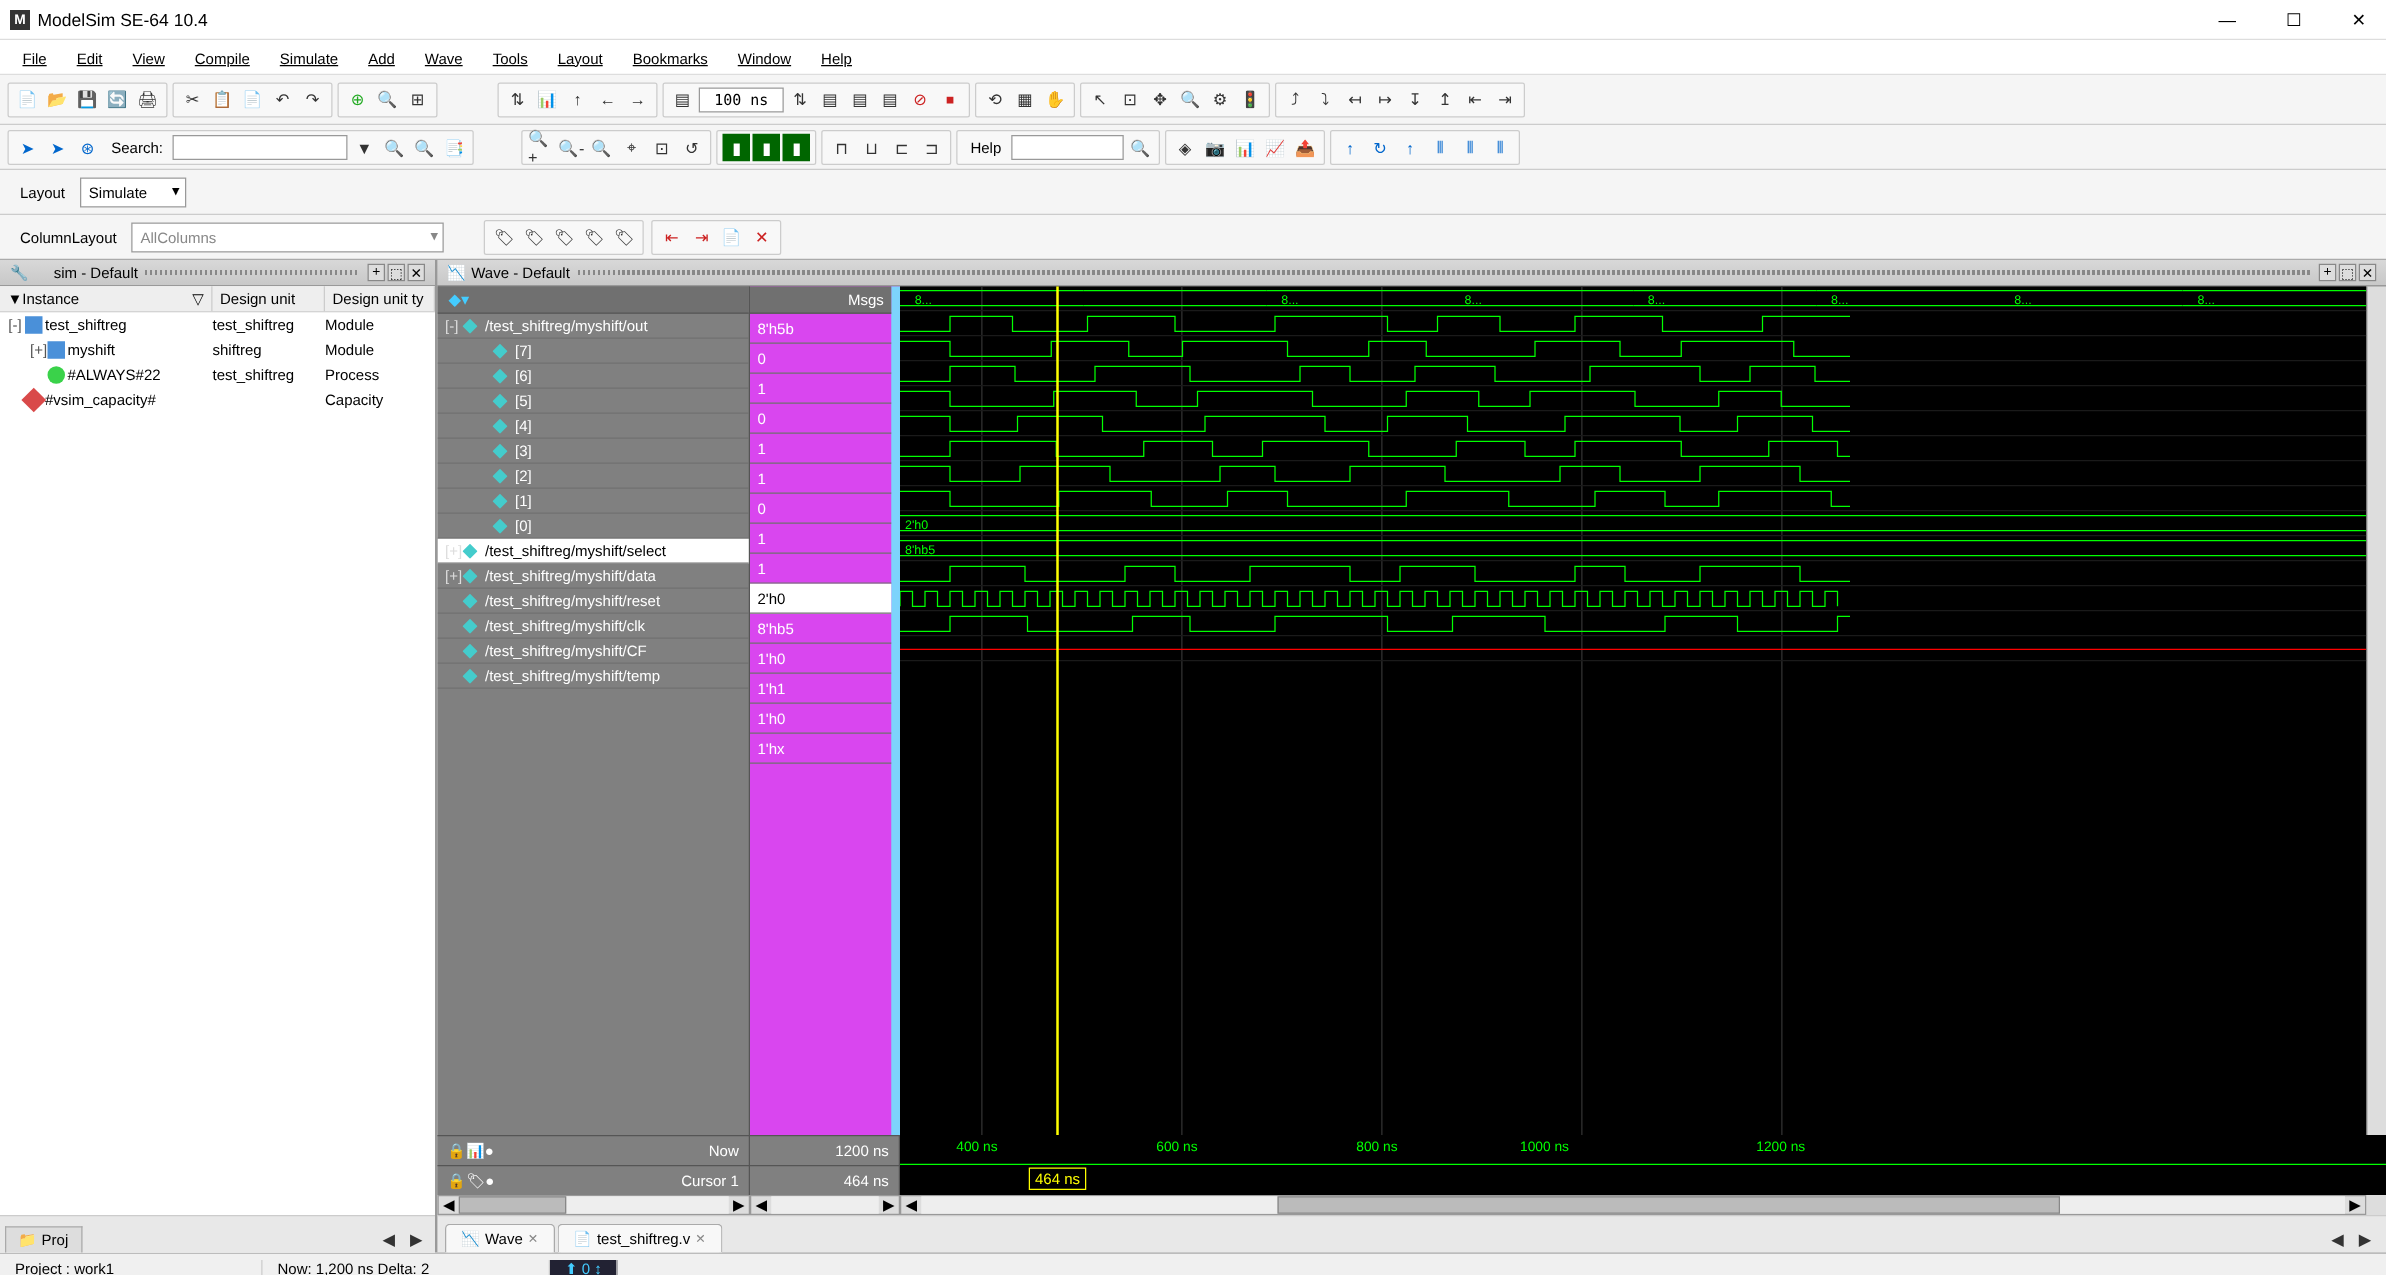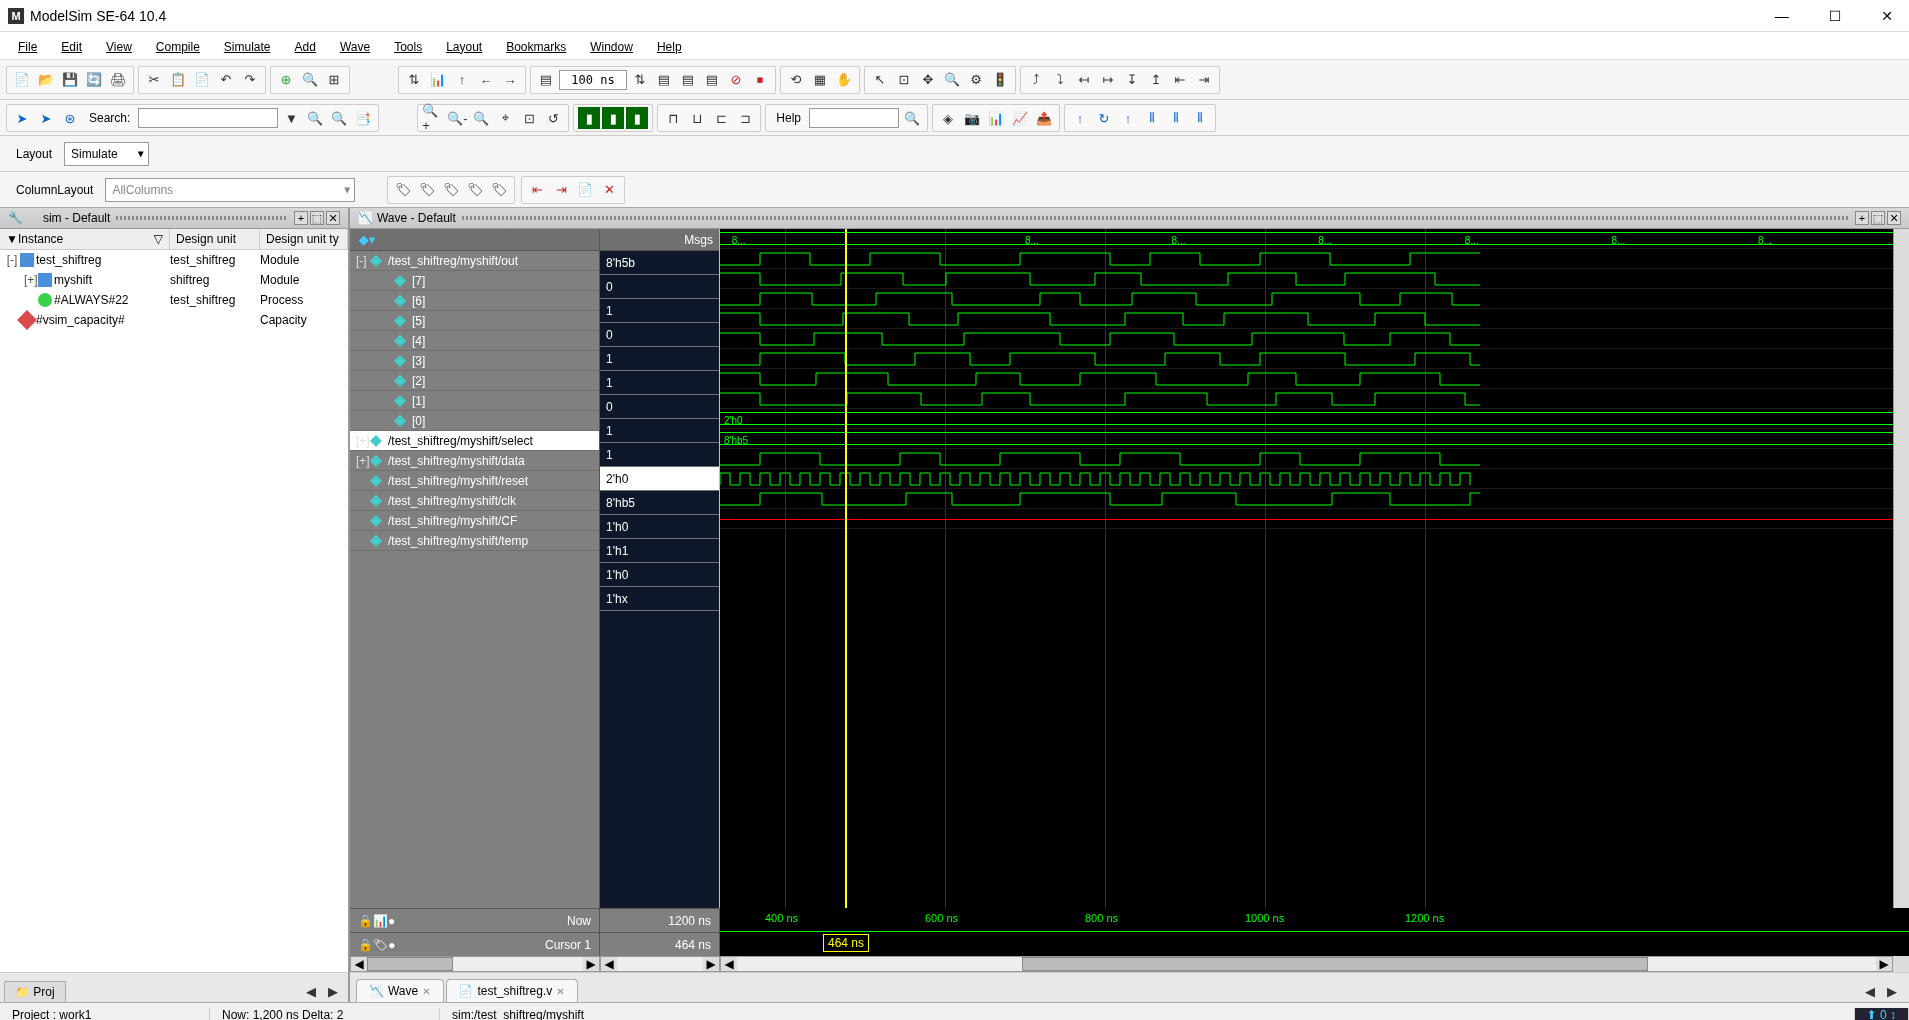--- a/index.html
+++ b/index.html
@@ -52,21 +52,21 @@
 
 .wave-panel { flex:1; display:flex; flex-direction:column; background:#888;}
 .wave-body { flex:1; display:flex; overflow:hidden;}
 .sig-names { width:250px; background:#808080; border-right:1px solid #555; display:flex; flex-direction:column;}
 .sig-header{height:22px; background:#707070; border-bottom:1px solid #555; display:flex; align-items:center; padding:0 6px;}
 .sig-row { height:20px; display:flex; align-items:center; padding-left:6px; color:#fff; font-size:12px; border-bottom:1px solid #707070;}
 .sig-row.selected{background:#fff; color:#000;}
 .sig-row .sig-icon{width:16px;height:16px; margin-right:4px; display:flex; align-items:center; justify-content:center; color:#0ff;}
 .sig-expand{width:12px;color:#ddd;cursor:pointer;}
 
-.sig-values { width:120px; background:#0f172a; border-right:1px solid #7dd3fc;}
+.sig-values { width:120px; background:#d946ef; border-right:7px solid #7dd3fc;}
 .val-header{height:22px; background:#707070; border-bottom:1px solid #555; display:flex; align-items:center; justify-content:flex-end; padding:0 6px; color:#fff; font-size:12px;}
 .val-row{height:24px; display:flex; align-items:center; padding-left:6px; color:#fff; font-size:12px; border-bottom:1px solid #707070;}
 .val-row.selected{background:#fff;color:#000;}
 
 .wave-area { flex:1; background:#000; position:relative; overflow:hidden;}
 .wave-grid { position:absolute; inset:0;}
 .grid-line{position:absolute;top:0;bottom:0;width:1px;background:#333;}
 .wave-signal-row{height:20px;border-bottom:1px solid #1a1a1a;position:relative;}
 .wave-bus{position:absolute;left:0;right:0;top:3px;bottom:3px;}
 .wave-bus .bus-seg{position:absolute;top:0;bottom:0;border-top:1px solid #0f0;border-bottom:1px solid #0f0;}
@@ -617,21 +617,21 @@
       </div>
       <div class="wf-vals">
         <div class="wf-row">1200 ns</div>
         <div class="wf-row">464 ns</div>
       </div>
       <div class="wf-timeline" id="timeline">
         <div style="height:24px;border-bottom:1px solid #0f0;position:relative;" id="ticks">
             <span class="time-tick" style="left: 45px;">400 ns</span>
             <span class="time-tick" style="left: 205px;">600 ns</span>
             <span class="time-tick" style="left: 365px;">800 ns</span>
-            <span class="time-tick" style="left: 525px;">1000 ns</span>
+            <span class="time-tick" style="left: 496px;">1000 ns</span>
             <span class="time-tick" style="left: 685px;">1200 ns</span>
           </div>
         <div class="cursor-box" id="cursor-box" style="left: 103px;"><span>464 ns</span></div>
       </div>
     </div>
 
     <div class="wave-scrollbars">
       <div class="hsb" style="width:250px;">
         <span class="arrow">◀</span>
           <div class="track">
@@ -660,15 +660,14 @@
       <div style="flex:1;"></div>
       <span class="tb-btn">◀</span>
       <span class="tb-btn">▶</span>
     </div>
   </div>
 </div>
 
 <div class="statusbar">
   <div class="status-seg" style="width:210px;">Project : work1</div>
   <div class="status-seg" style="width:230px;">Now: 1,200 ns  Delta: 2</div>
-  <div class="status-seg" style="flex:1;">sim:/test_shiftreg/myshift</div>
   <div class="status-seg" style="background:#223;color:#4cf;">⬆ <span>0</span> ↕</div>
 </div>
 
 </body></html>

